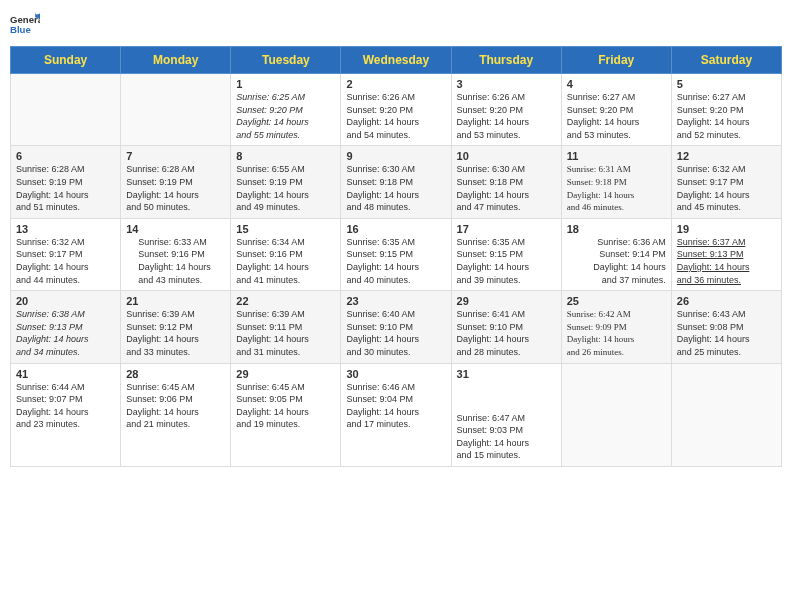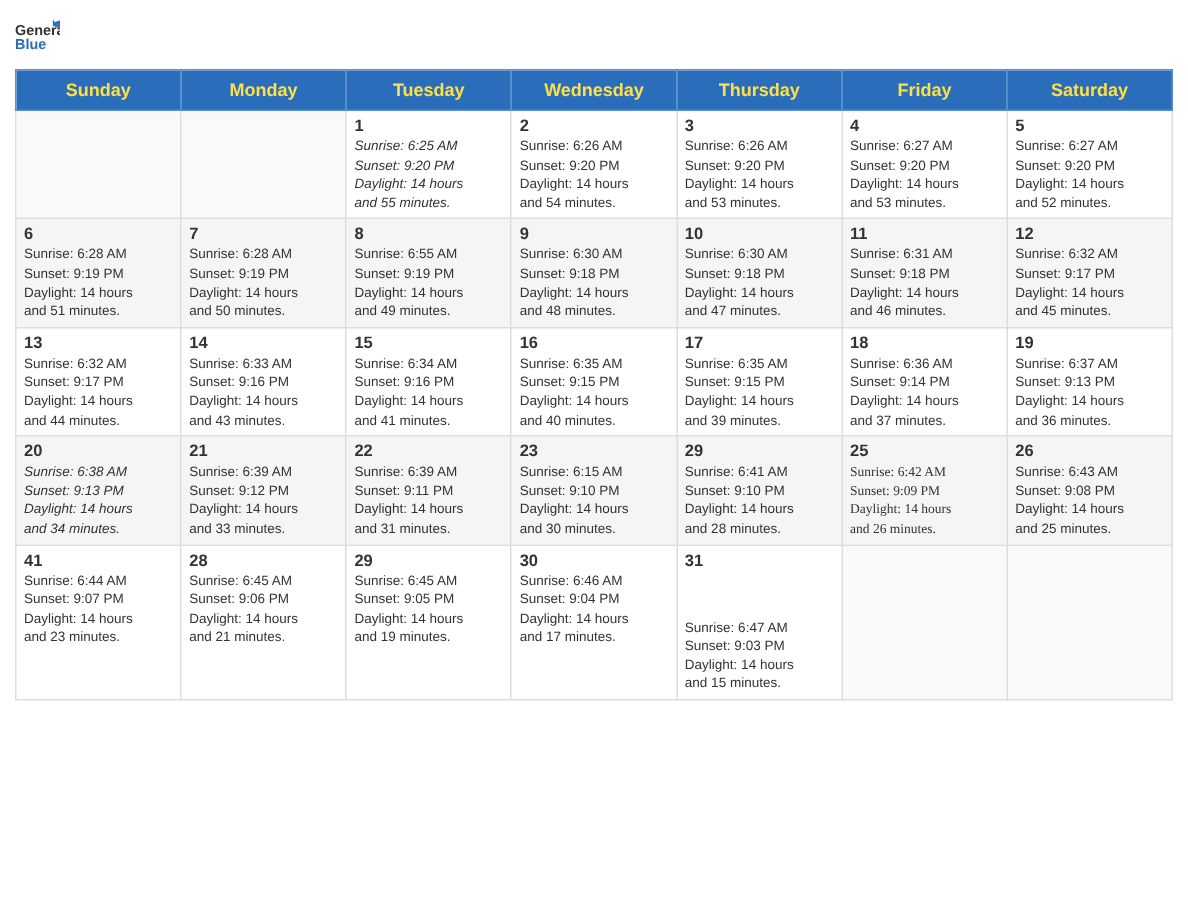--- a/index.html
+++ b/index.html
@@ -183,21 +183,21 @@
         </td>
         <td>
           <span class="day-num">10</span>
           <div class="day-info" style="white-space: pre-line;">Sunrise: 6:30 AM
 Sunset: 9:18 PM
 Daylight: 14 hours
 and 47 minutes.</div>
         </td>
         <td>
           <span class="day-num">11</span>
-          <div class="day-info" style="white-space: pre-line;">Sunrise: 6:31 AM
+          <div class="day-info" style="white-space: pre-line; font-family: Liberation Serif, serif;">Sunrise: 6:31 AM
 Sunset: 9:18 PM
 Daylight: 14 hours
 and 46 minutes.</div>
         </td>
         <td>
           <span class="day-num">12</span>
           <div class="day-info" style="white-space: pre-line;">Sunrise: 6:32 AM
 Sunset: 9:17 PM
 Daylight: 14 hours
 and 45 minutes.</div>
@@ -206,21 +206,21 @@
       <tr>
         <td>
           <span class="day-num">13</span>
           <div class="day-info" style="white-space: pre-line;">Sunrise: 6:32 AM
 Sunset: 9:17 PM
 Daylight: 14 hours
 and 44 minutes.</div>
         </td>
         <td>
           <span class="day-num">14</span>
-          <div class="day-info" style="white-space: pre-line;">Sunrise: 6:33 AM
+          <div class="day-info" style="white-space: pre-line; margin-left: 12px;">Sunrise: 6:33 AM
 Sunset: 9:16 PM
 Daylight: 14 hours
 and 43 minutes.</div>
         </td>
         <td>
           <span class="day-num">15</span>
           <div class="day-info" style="white-space: pre-line;">Sunrise: 6:34 AM
 Sunset: 9:16 PM
 Daylight: 14 hours
 and 41 minutes.</div>
@@ -234,28 +234,28 @@
         </td>
         <td>
           <span class="day-num">17</span>
           <div class="day-info" style="white-space: pre-line;">Sunrise: 6:35 AM
 Sunset: 9:15 PM
 Daylight: 14 hours
 and 39 minutes.</div>
         </td>
         <td>
           <span class="day-num">18</span>
-          <div class="day-info" style="white-space: pre-line;">Sunrise: 6:36 AM
+          <div class="day-info" style="white-space: pre-line; text-align: right;">Sunrise: 6:36 AM
 Sunset: 9:14 PM
 Daylight: 14 hours
 and 37 minutes.</div>
         </td>
         <td>
           <span class="day-num">19</span>
-          <div class="day-info" style="white-space: pre-line;">Sunrise: 6:37 AM
+          <div class="day-info" style="white-space: pre-line; text-decoration: underline;">Sunrise: 6:37 AM
 Sunset: 9:13 PM
 Daylight: 14 hours
 and 36 minutes.</div>
         </td>
       </tr>
       <tr>
         <td>
           <span class="day-num">20</span>
           <div class="day-info" style="white-space: pre-line; font-style: italic;">Sunrise: 6:38 AM
 Sunset: 9:13 PM
@@ -271,21 +271,21 @@
         </td>
         <td>
           <span class="day-num">22</span>
           <div class="day-info" style="white-space: pre-line;">Sunrise: 6:39 AM
 Sunset: 9:11 PM
 Daylight: 14 hours
 and 31 minutes.</div>
         </td>
         <td>
           <span class="day-num">23</span>
-          <div class="day-info" style="white-space: pre-line;">Sunrise: 6:15 AM
+          <div class="day-info" style="white-space: pre-line;">Sunrise: 6:40 AM
 Sunset: 9:10 PM
 Daylight: 14 hours
 and 30 minutes.</div>
         </td>
         <td>
           <span class="day-num">29</span>
           <div class="day-info" style="white-space: pre-line;">Sunrise: 6:41 AM
 Sunset: 9:10 PM
 Daylight: 14 hours
 and 28 minutes.</div>

